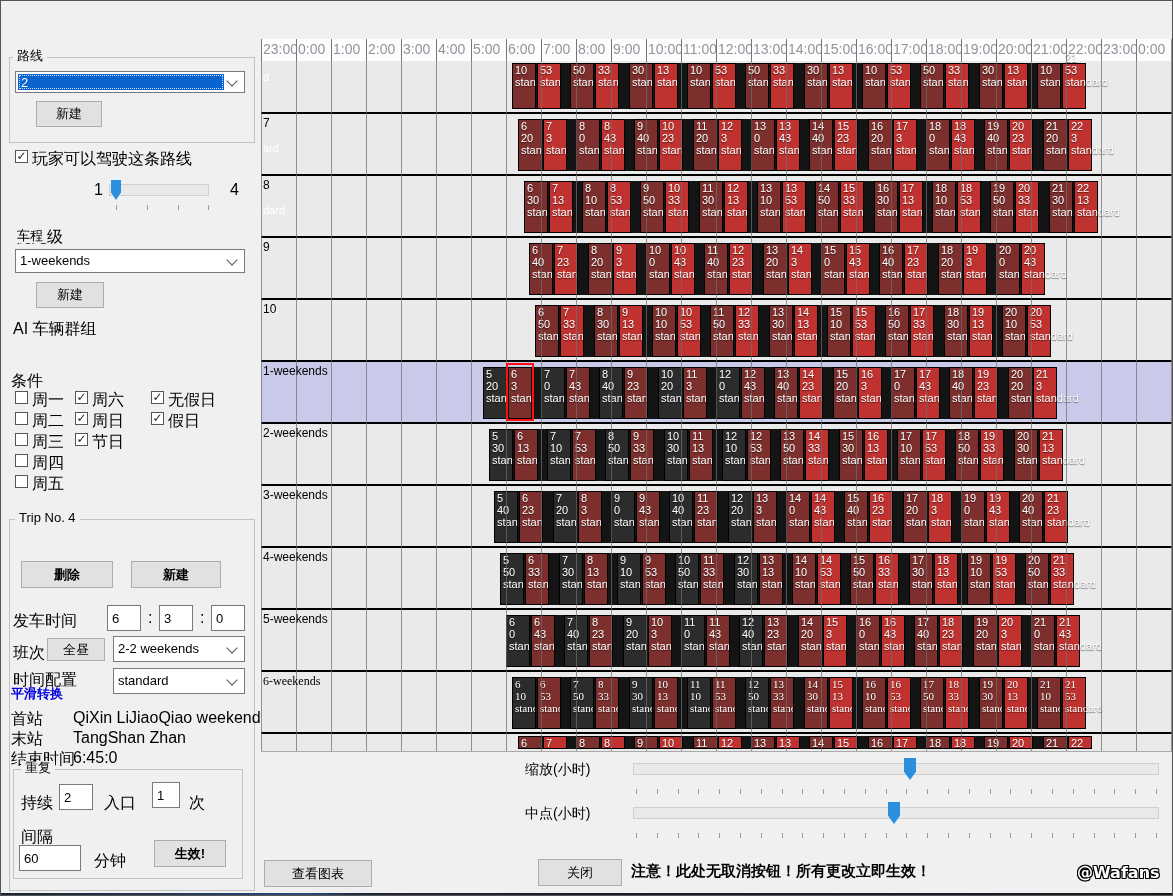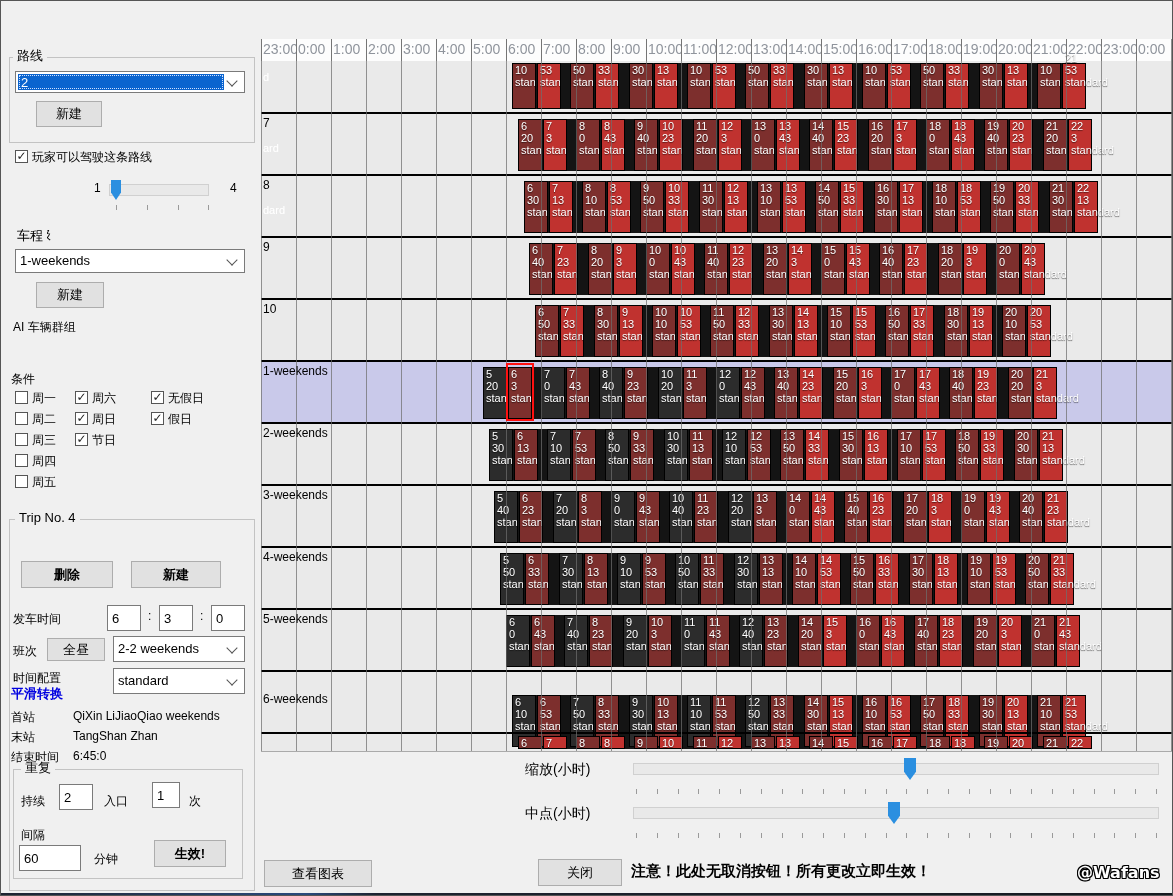--- a/index.html
+++ b/index.html
@@ -9,21 +9,21 @@
   
   #titlebar{left:0;top:0;width:1173px;height:33px;background:#ffffff;border-bottom:1px solid #dcdcdc;}
   #title-text{left:32px;top:8px;font-size:13px;color:#000;}
   .caption-btn{width:46px;height:32px;top:0;text-align:center;line-height:30px;font-size:14px;color:#333;}
   #app-icon{left:9px;top:9px;width:17px;height:14px;background:#3b352e;border-radius:2px;}
   #app-icon .band{position:absolute;left:1px;top:3px;width:15px;height:4px;background:#d8b84a;}
   #app-icon .wheel{position:absolute;bottom:-2px;width:4px;height:4px;background:#111;border-radius:50%;}
   
   .groupbox{border:1px solid #c3c3c3;}
   .grouplabel{background:#f0f0f0;padding:0 4px;font-size:13px;color:#000;line-height:14px;}
-  .label{font-size:12px;color:#000;white-space:nowrap;}
+  .label{font-size:16px;color:#000;white-space:nowrap;}
   .combo{background:#fff;border:1px solid #7a7a7a;font-size:13px;color:#000;line-height:22px;padding-left:4px;box-sizing:border-box;white-space:nowrap;overflow:hidden;}
   .combo .chev{position:absolute;right:8px;top:50%;margin-top:-5px;width:7px;height:7px;border-right:1.5px solid #555;border-bottom:1.5px solid #555;transform:rotate(45deg);}
   .combo.selected-blue{background:#fff;}
   .combo.selected-blue .sel{position:absolute;left:2px;top:2px;right:20px;bottom:2px;background:#0a64cf;color:#fff;padding-left:3px;line-height:18px;outline:1px dotted #cfe0ff;outline-offset:-2px;}
   .btn{background:#e1e1e1;border:1px solid #adadad;font-size:13px;color:#000;text-align:center;box-sizing:border-box;display:flex;align-items:center;justify-content:center;}
   .btn.bold{font-weight:bold;}
   .checkbox{width:13px;height:13px;background:#fff;border:1px solid #555;box-sizing:border-box;font-size:12px;line-height:11px;text-align:center;color:#222;font-family:"DejaVu Sans",sans-serif;}
   .input{background:#fff;border:1px solid #7a7a7a;font-size:13px;color:#000;padding-left:4px;box-sizing:border-box;display:flex;align-items:center;}
   .slider-track{background:#e9e9e9;border:1px solid #d0d0d0;box-sizing:border-box;}
   .slider-thumb{background:#2b8fe0;clip-path:polygon(0 0,100% 0,100% 62%,50% 100%,0 62%);}
@@ -1208,21 +1208,21 @@
           <span>0</span>
           <span>standard</span>
         </div>
         <div class="trip c-r last" style="left: 795px; top: 5px; height: 52px;">
           <span>21</span>
           <span>43</span>
           <span>standard</span>
         </div>
       </div>
       <div class="abs rowsep" style="top: 631px;"></div>
-      <div class="abs trow" style="top: 651px; height: 50px;">
+      <div class="abs trow" style="top: 633px; height: 50px; font-family: Liberation Serif, serif;">
         <div class="rowlabel">6-weekends</div>
         <div class="strip" style="left: 251px; width: 574px; top: 5px; height: 52px;"></div>
         <div class="trip c-k" style="left: 251px; top: 5px; height: 52px;">
           <span>6</span>
           <span>10</span>
           <span>standard</span>
         </div>
         <div class="trip c-m" style="left: 276px; top: 5px; height: 52px;">
           <span>6</span>
           <span>53</span>

